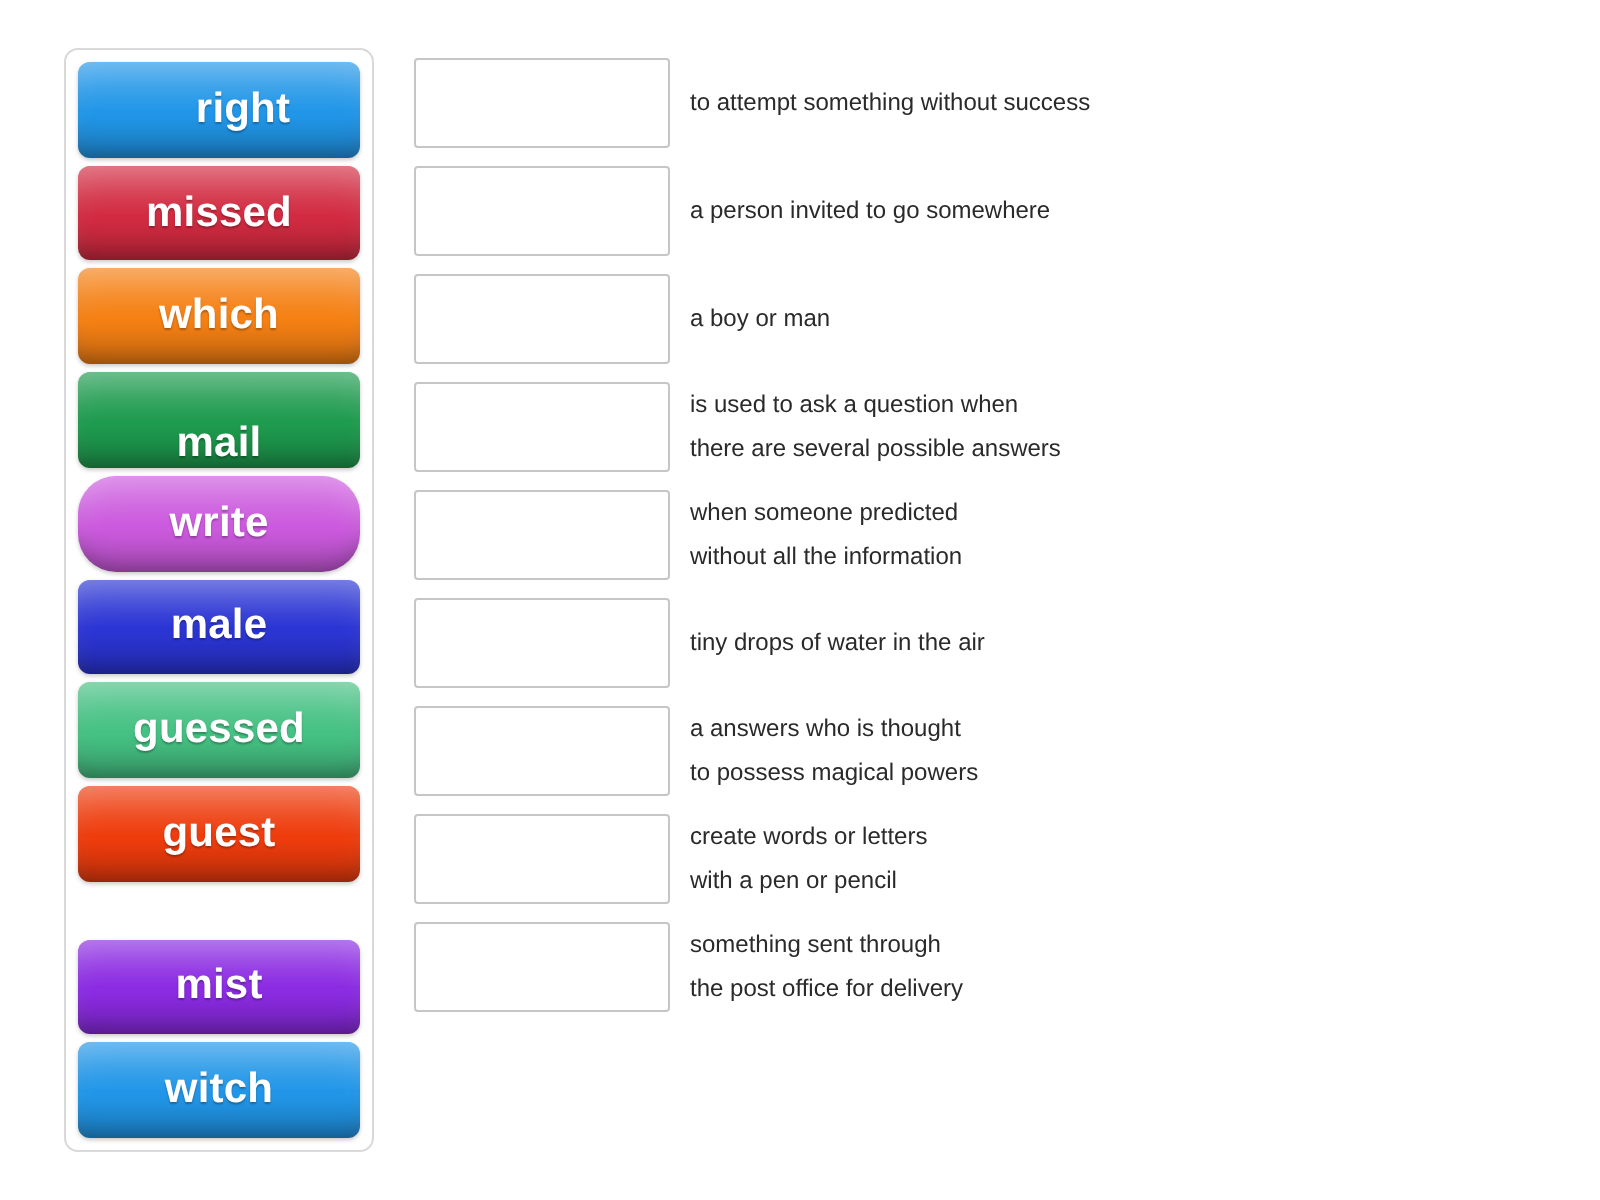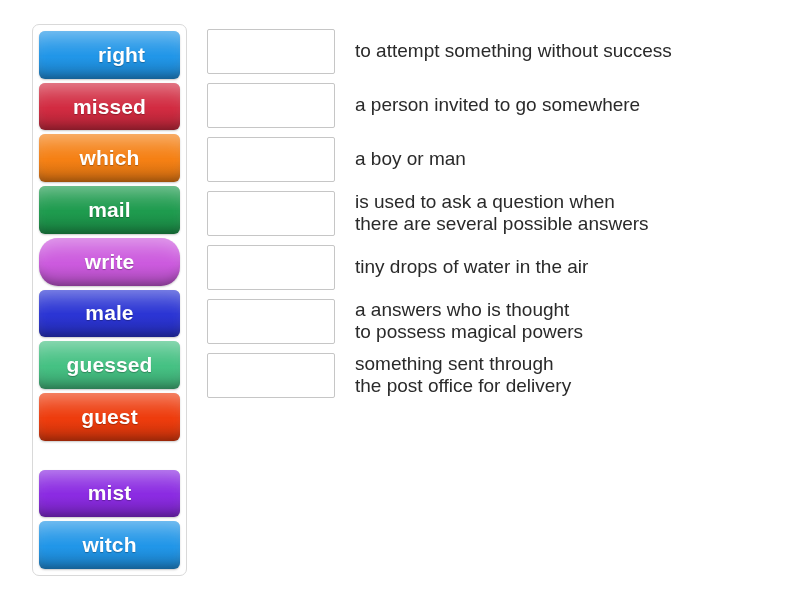--- a/index.html
+++ b/index.html
@@ -88,43 +88,43 @@
     width: 128px;
     height: 45px;
     min-width: 128px;
     background: #ffffff;
     border: 1px solid #c6c6c6;
     border-radius: 2px;
     cursor: pointer;
   }
 
   .definition {
-    margin-left: 20px;
+    margin-left: 10px;
     color: #2a2a2a;
-    font-size: 19px;
+    font-size: 12px;
     line-height: 22px;
     white-space: pre-line;
   }
 </style>
 </head>
 <body>
 
 <div id="stage">
 
   <div id="tile-panel">
       <div class="tile" style="background: linear-gradient(rgb(33, 150, 232) 0%, rgb(33, 150, 232) 55%, rgb(27, 123, 190) 100%); padding-left: 24px;">
         <span class="tile-label">right</span>
       </div>
       <div class="tile" style="background: linear-gradient(rgb(210, 43, 65) 0%, rgb(210, 43, 65) 55%, rgb(172, 35, 53) 100%);">
         <span class="tile-label">missed</span>
       </div>
       <div class="tile" style="background: linear-gradient(rgb(245, 128, 20) 0%, rgb(245, 128, 20) 55%, rgb(201, 105, 16) 100%);">
         <span class="tile-label">which</span>
       </div>
-      <div class="tile" style="background: linear-gradient(rgb(30, 155, 78) 0%, rgb(30, 155, 78) 55%, rgb(25, 127, 64) 100%);">
+      <div class="tile" style="background: linear-gradient(rgb(30, 155, 78) 0%, rgb(30, 155, 78) 55%, rgb(25, 127, 64) 100%); align-items: flex-end;">
         <span class="tile-label">mail</span>
       </div>
       <div class="tile" style="background: linear-gradient(rgb(204, 90, 222) 0%, rgb(204, 90, 222) 55%, rgb(167, 74, 182) 100%); border-radius: 19px;">
         <span class="tile-label">write</span>
       </div>
       <div class="tile" style="background: linear-gradient(rgb(43, 53, 212) 0%, rgb(43, 53, 212) 55%, rgb(35, 43, 174) 100%);">
         <span class="tile-label">male</span>
       </div>
       <div class="tile" style="background: linear-gradient(rgb(69, 193, 131) 0%, rgb(69, 193, 131) 55%, rgb(57, 158, 107) 100%);">
         <span class="tile-label">guessed</span>
@@ -153,26 +153,36 @@
         <div class="drop-box"></div>
         <div class="definition">a boy or man</div>
       </div>
       <div class="answer-row">
         <div class="drop-box"></div>
         <div class="definition">is used to ask a question when
 there are several possible answers</div>
       </div>
       <div class="answer-row">
         <div class="drop-box"></div>
+        <div class="definition">when someone predicted
+without all the information</div>
+      </div>
+      <div class="answer-row">
+        <div class="drop-box"></div>
         <div class="definition">tiny drops of water in the air</div>
       </div>
       <div class="answer-row">
         <div class="drop-box"></div>
         <div class="definition">a answers who is thought
 to possess magical powers</div>
+      </div>
+      <div class="answer-row">
+        <div class="drop-box"></div>
+        <div class="definition">create words or letters
+with a pen or pencil</div>
       </div>
       <div class="answer-row">
         <div class="drop-box"></div>
         <div class="definition">something sent through
 the post office for delivery</div>
       </div>
     </div>
 
 </div>
 

